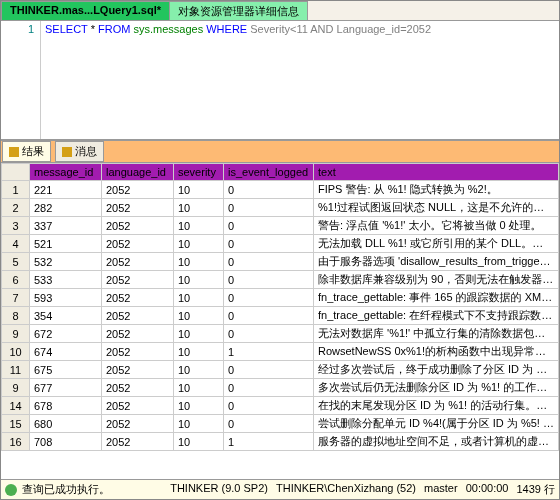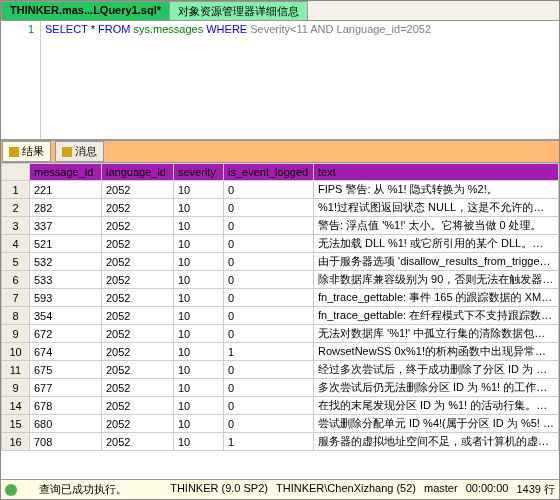--- a/index.html
+++ b/index.html
@@ -13,21 +13,21 @@
 .kw{color:#0000ff}.sys{color:#008000}.op{color:#808080}.star{color:#000}
 .result-tabs{display:flex;background:#fdba74;border-bottom:1px solid #999;height:22px;align-items:center;padding-left:1px}
 .rtab{padding:2px 6px;margin-right:4px;border:1px solid #999;background:#fffce6;display:flex;align-items:center;gap:3px;cursor:pointer}
 .rtab.inactive{background:#f0ece0}
 .grid-wrap{flex:1;overflow:auto;background:#fff}
 table{border-collapse:collapse;width:100%;font-size:11px;table-layout:fixed}
 th,td{border:1px solid #ccc;padding:1px 4px;text-align:left;white-space:nowrap;overflow:hidden;text-overflow:ellipsis;height:17px}
 th{background:#a21caf;font-weight:normal}
 th.rownum,td.rownum{background:#f0ece0;text-align:center;width:28px}
 .c-mid{width:72px}.c-lang{width:72px}.c-sev{width:50px}.c-ev{width:90px}
-.status{height:20px;background:#fffce6;border-top:1px solid #999;display:flex;align-items:center;padding:0 4px;gap:22px}
+.status{height:20px;background:#fffce6;border-top:1px solid #999;display:flex;align-items:center;padding:0 4px;gap:5px}
 .status .right{margin-left:auto;display:flex;gap:8px}
 .ok{width:12px;height:12px;border-radius:50%;background:#4caf50;display:inline-block}
 .ricon{width:10px;height:10px;background:#d4a017;display:inline-block}
 </style>
 </head>
 <body>
 
 <div class="tabs">
   <div class="tab active">THINKER.mas...LQuery1.sql*</div>
   <div class="tab">对象资源管理器详细信息</div>

